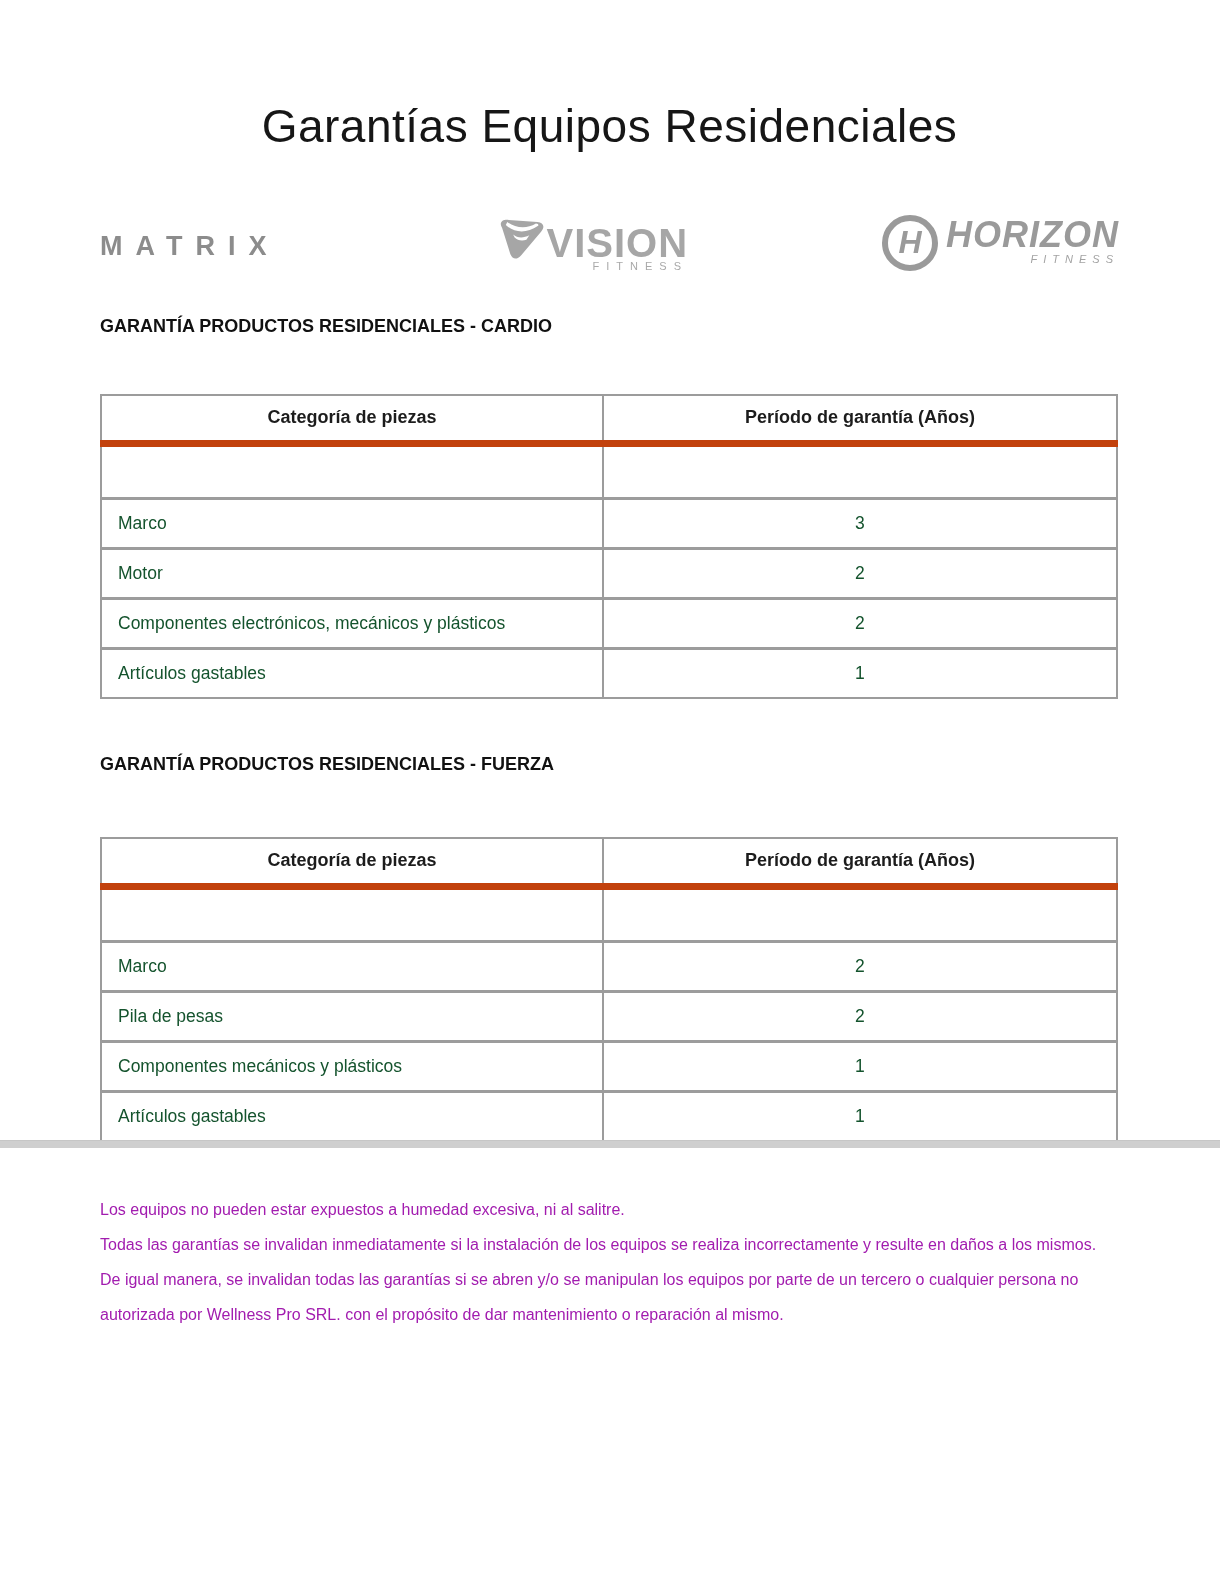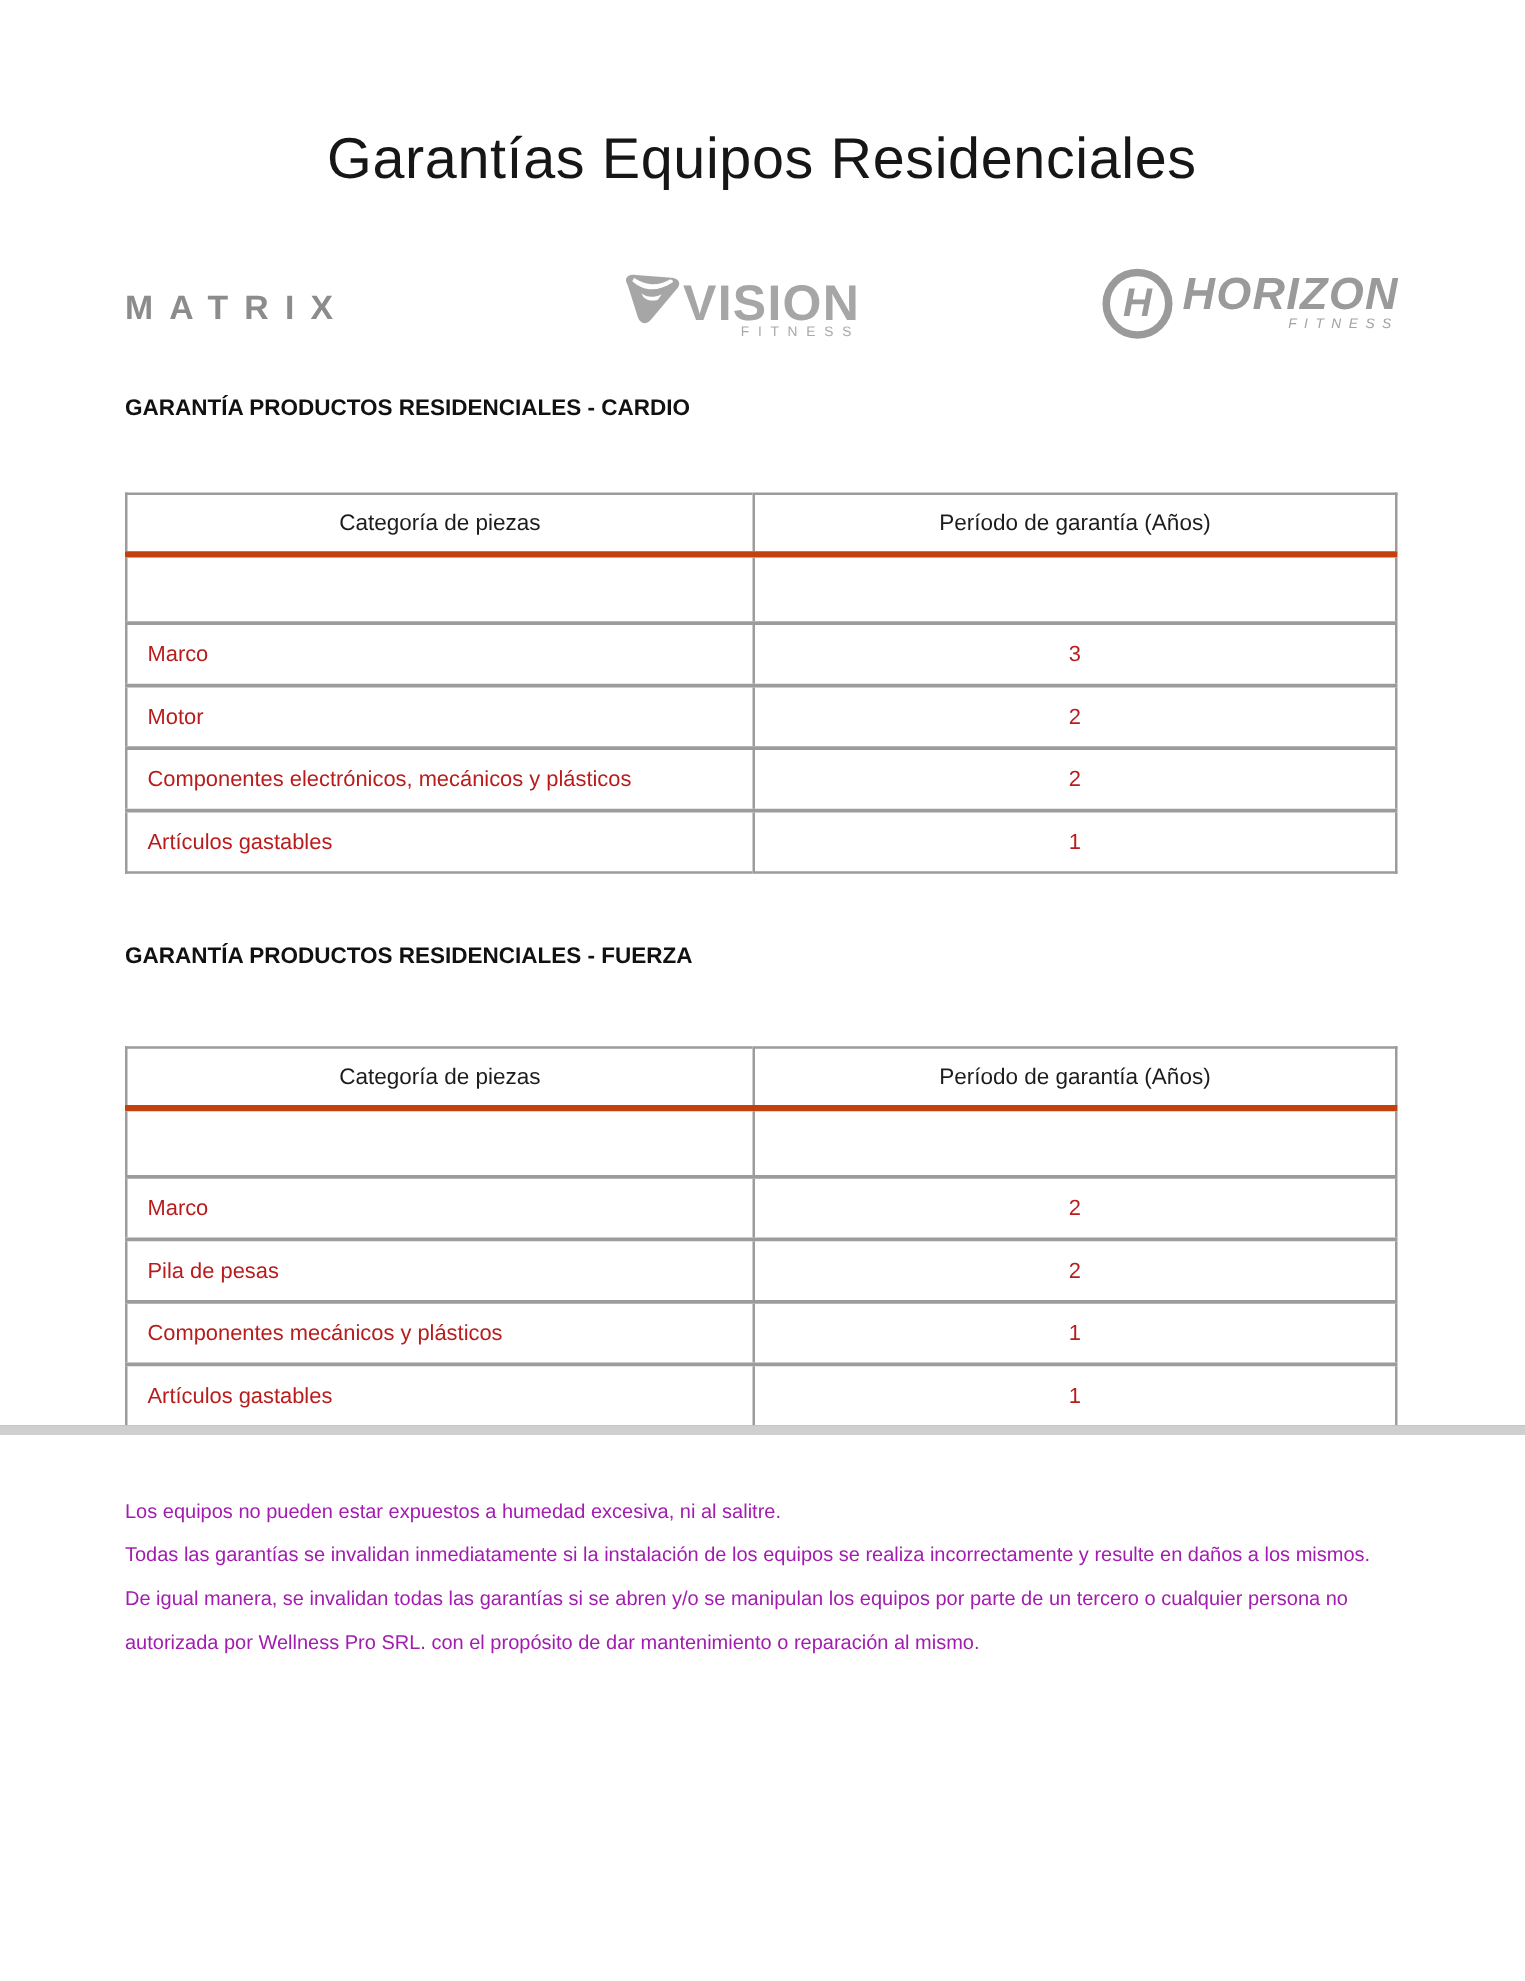--- a/index.html
+++ b/index.html
@@ -70,30 +70,30 @@
   .heading-2 { margin-top: 55px; }
 
   
   table.warranty {
     width: 1018px; border-collapse: collapse;
     border: 2px solid #9c9c9c; table-layout: fixed;
   }
   .table-1 { margin-top: 57px; }
   .table-2 { margin-top: 62px; }
   table.warranty th {
-    height: 48px; font-size: 18px; font-weight: 400; color: #1c1c1c;
+    height: 48px; font-size: 18px; font-weight: 700; color: #1c1c1c;
     vertical-align: middle;
-    border-bottom: 5px solid #c2410c;
+    border-bottom: 7px solid #c2410c;
   }
   table.warranty th:first-child,
   table.warranty td:first-child { border-right: 2px solid #9c9c9c; width: 49.4%; }
   table.warranty tr.empty-row td { height: 55px; }
   table.warranty tr.data-row td {
     height: 50px; border-top: 3px solid #9c9c9c;
-    font-size: 17.5px; color: #b91c1c; vertical-align: middle;
+    font-size: 17.5px; color: #14532d; vertical-align: middle;
   }
   td.category-cell { text-align: left; padding-left: 16px; }
   td.years-cell { text-align: center; }
 
   
   .notes { margin-top: 50px; width: 1018px; }
   .notes p {
     font-size: 16px; color: #a21caf; line-height: 35px;
   }
 

